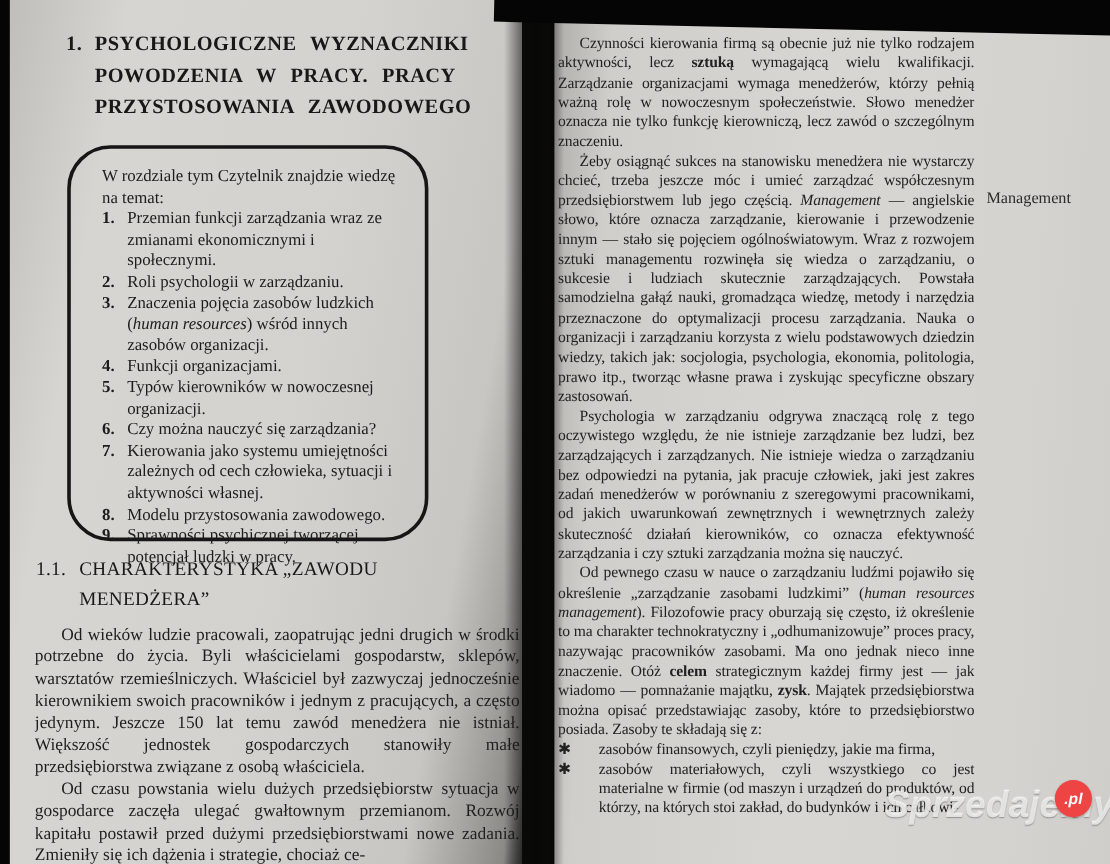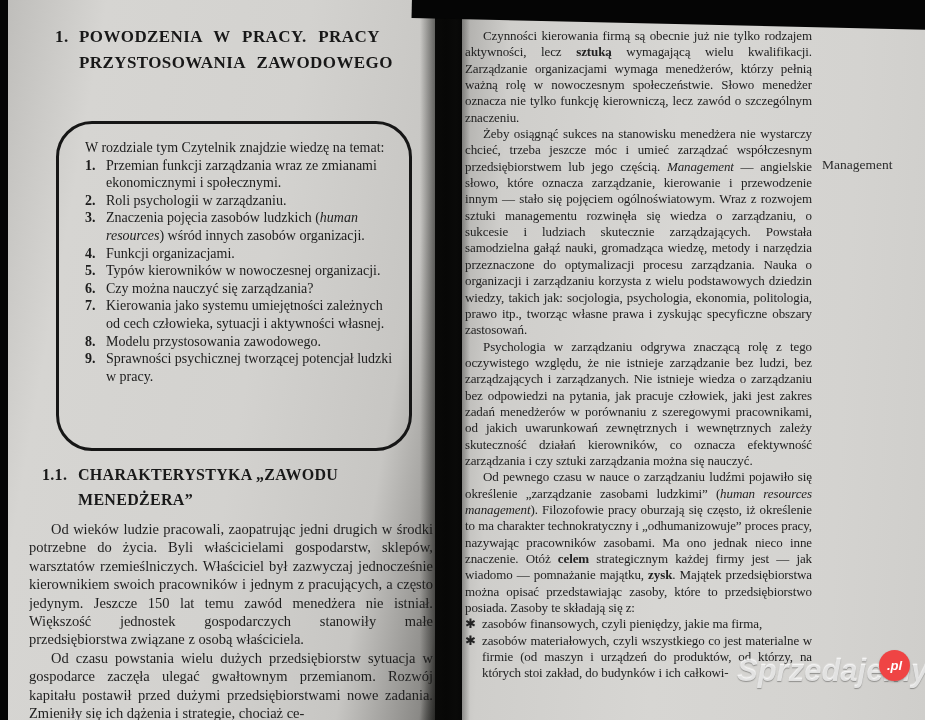--- a/index.html
+++ b/index.html
@@ -15,44 +15,44 @@
   .top-band{position:absolute;left:412px;top:-24px;width:540px;height:42px;background:#050505;
     transform:rotate(1.3deg);transform-origin:left center;z-index:4;}
   .left-edge{position:absolute;left:0;top:0;width:8px;height:720px;background:#050505;}
 
   
   .chapter-heading{position:absolute;left:55px;top:24px;width:372px;z-index:2;
     font-weight:bold;font-size:17px;line-height:26px;word-spacing:7px;letter-spacing:.4px;color:#181818;}
   .ch-num{display:inline-block;vertical-align:top;width:24px;}
   .ch-lines{display:inline-block;vertical-align:top;width:340px;}
   .ch-lines span{display:block;}
-  .summary-box{position:absolute;left:56px;top:121px;width:356px;height:330px;box-sizing:border-box;
+  .summary-box{position:absolute;left:56px;top:121px;width:301px;height:330px;box-sizing:border-box;
     border:3.5px solid #161616;border-radius:36px;padding:15px 14px 0 26px;z-index:2;
     font-size:14px;line-height:17.6px;color:#1c1c1c;}
   .box-intro{margin:0 0 0 0;}
   .box-list{margin:0;padding:0;list-style:none;}
   .box-item{display:flex;}
   .bi-num{flex:none;width:21px;font-weight:bold;}
   .bi-txt{flex:1;}
-  .section-heading{position:absolute;left:42px;top:462px;width:380px;z-index:2;
-    font-weight:bold;font-size:16px;line-height:25px;letter-spacing:.3px;color:#191919;}
+  .section-heading{position:absolute;left:30px;top:462px;width:380px;z-index:2;
+    font-weight:normal;font-size:16px;line-height:25px;letter-spacing:.3px;color:#191919;}
   .sh-num{display:inline-block;vertical-align:top;width:36px;}
   .sh-lines{display:inline-block;vertical-align:top;width:330px;}
   .sh-lines span{display:block;}
   .left-body{position:absolute;left:29px;top:520px;width:404px;height:200px;overflow:hidden;z-index:2;
     font-size:14.5px;line-height:18.4px;text-align:justify;}
   .left-body p{margin:0;text-indent:22px;}
 
   
   .right-body{position:absolute;left:465px;top:28px;width:347px;height:692px;overflow:hidden;z-index:5;
     font-size:13px;line-height:16.35px;text-align:justify;letter-spacing:-.1px;color:#222;}
   .right-body p{margin:0;text-indent:18px;}
   .bullet-row{display:flex;text-indent:0;}
   .bullet-glyph{flex:none;width:17px;}
-  .bullet-txt{flex:1;text-align:justify;}
+  .bullet-txt{flex:1;text-align:justify;margin-left:17px;}
   .margin-note{position:absolute;left:822px;top:157px;z-index:5;font-size:13.5px;color:#2b2b2b;}
 
   .b{font-weight:bold;}
   .i{font-style:italic;}
 
   
   .watermark{position:absolute;left:737px;top:655px;z-index:9;width:188px;}
   .wm-text{font-family:"Liberation Sans",sans-serif;font-style:italic;font-weight:bold;
     font-size:31px;line-height:1;color:rgba(255,255,255,.72);
     text-shadow:0 1px 1px rgba(90,90,88,.55),0 -1px 1px rgba(255,255,255,.35);}
@@ -66,21 +66,21 @@
 
 <div class="photo">
 
   <div class="page page-left"></div>
   <div class="page page-right"></div>
   <div class="gutter"></div>
   <div class="top-band"></div>
   <div class="left-edge"></div>
 
   <div class="chapter-heading">
-    <span class="ch-num">1.</span><span class="ch-lines"><span>POWODZENIA W PRACY. PRACY</span><span>PRZYSTOSOWANIA ZAWODOWEGO</span></span>
+    <span class="ch-num">1.</span><span class="ch-lines"><span>PSYCHOLOGICZNE WYZNACZNIKI</span><span>POWODZENIA W PRACY. PRACY</span><span>PRZYSTOSOWANIA ZAWODOWEGO</span></span>
   </div>
 
   <div class="summary-box">
     <p class="box-intro">W rozdziale tym Czytelnik znajdzie wiedzę na temat:</p>
     <div class="box-list">
       <div class="box-item">
           <span class="bi-num">1.</span>
           <span class="bi-txt"><span>Przemian funkcji zarządzania wraz ze zmianami ekonomicznymi i społecznymi.</span></span>
         </div>
       <div class="box-item">

